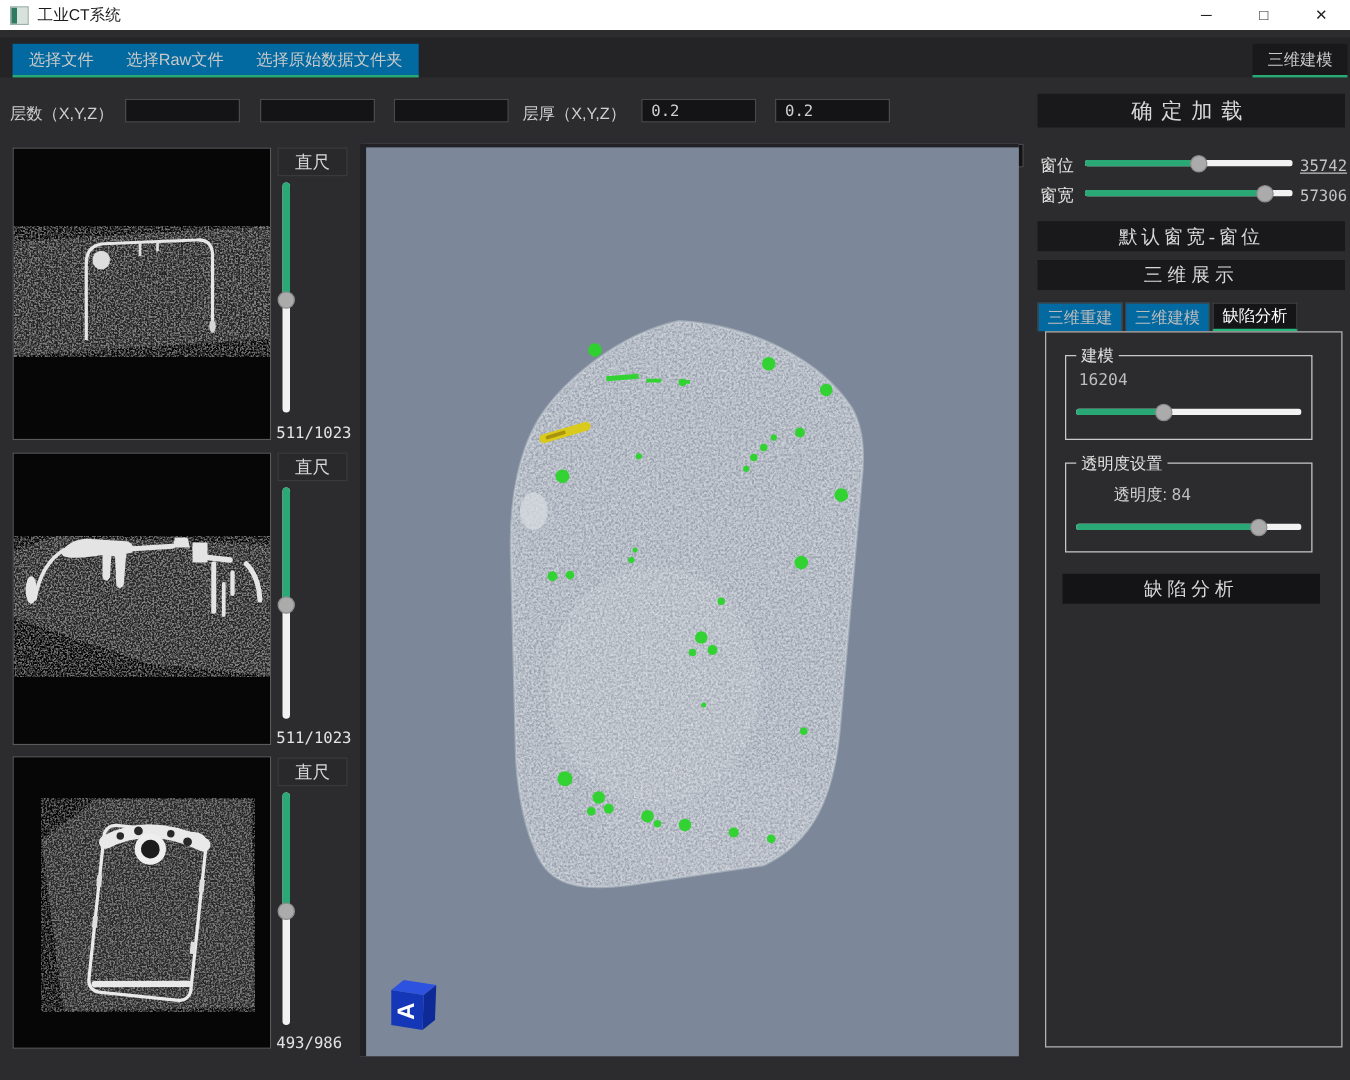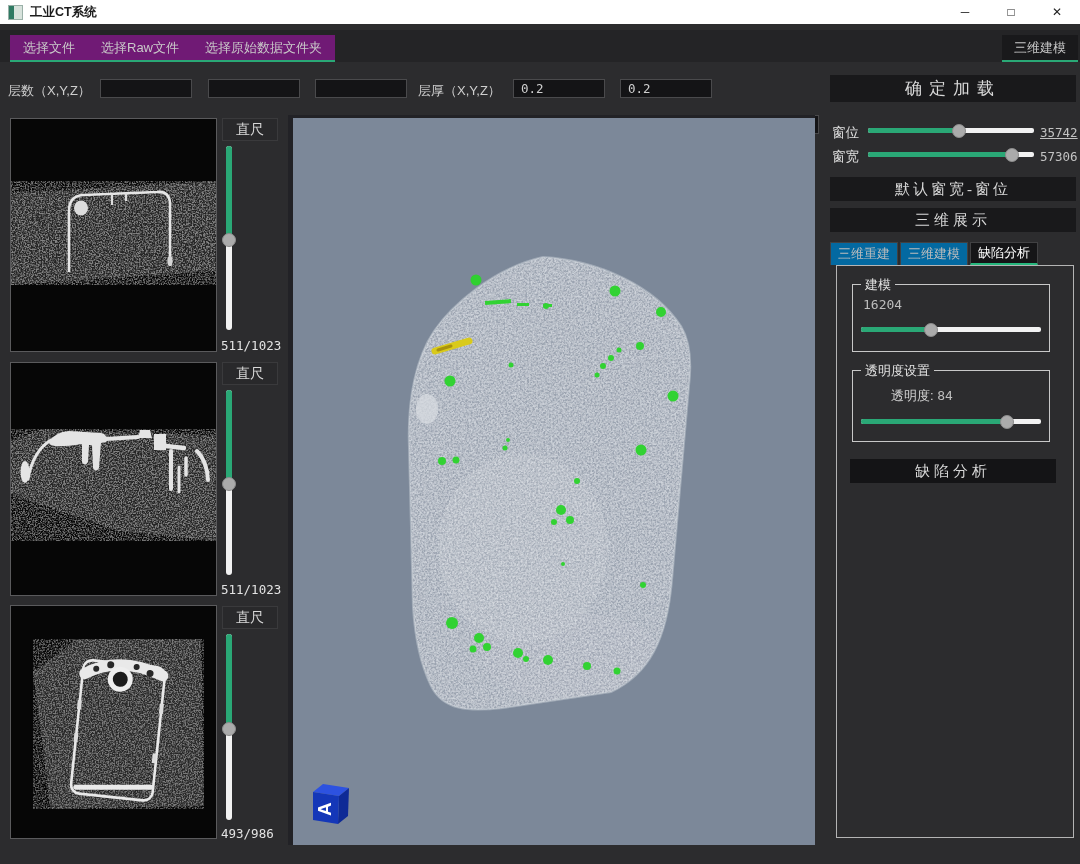--- a/index.html
+++ b/index.html
@@ -4,29 +4,29 @@
 <style>
   :root{ --green:#2aa876; --panelbg:#2c2c2e; --btnbg:#1a1a1c; --txt:#d4d4d4; }
   html,body{margin:0;padding:0;background:#1b1b1d;}
   #app{position:relative;width:1080px;height:864px;background:#2c2c2e;overflow:hidden;
        font-family:"Liberation Sans",sans-serif;color:var(--txt);}
   
   .titlebar{position:absolute;top:0;left:0;right:0;height:24px;background:#ffffff;
             display:flex;align-items:center;}
   .app-icon{width:13px;height:13px;margin:0 7px 0 8px;border:1px solid #9ab0a8;
             background:linear-gradient(90deg,#2f7a63 0 38%,#d7e2dc 38%);}
-  .title-text{font-size:12.5px;color:#1c1c1c;font-weight:bold;}
+  .title-text{font-size:12.5px;color:#1c1c1c;}
   .win-btns{margin-left:auto;display:flex;height:100%;}
   .win-btn{width:46px;height:100%;display:flex;align-items:center;justify-content:center;
            font-size:12px;color:#222;cursor:default;}
   
   .toolbar{position:absolute;top:30px;left:0;right:0;height:32px;background:#242426;}
   .tb-group{position:absolute;left:10px;top:5px;height:25px;display:flex;
             background:#19191b;border-bottom:2px solid var(--green);}
-  .tb-btn{padding:0 13px;display:flex;align-items:center;font-size:13px;color:#c9c9c9;background:#701a75;}
+  .tb-btn{padding:0 13px;display:flex;align-items:center;font-size:13px;color:#c9c9c9;background:#0369a1;}
   .record-btn{position:absolute;right:2px;top:5px;height:25px;padding:0 12px;display:flex;align-items:center;
               font-size:13px;color:#c9c9c9;background:#19191b;border-bottom:2px solid var(--green);}
   
   .plabel{position:absolute;top:82px;font-size:13px;color:#cfcfcf;}
   .pinput{position:absolute;top:79px;width:92px;height:19px;background:#141416;border:1px solid #4a4a4c;
           color:#cfcfcf;font-size:12.5px;font-family:"DejaVu Sans Mono",monospace;padding:0 0 0 7px;box-sizing:border-box;}
   .big-btn{position:absolute;background:#19191b;color:#d8d8d8;display:flex;align-items:center;justify-content:center;
            font-family:"Liberation Serif",serif;text-align:right;}
   
   .slice{position:absolute;left:10px;width:205px;height:232px;background:#060606;border:1px solid #5a5a5c;}

